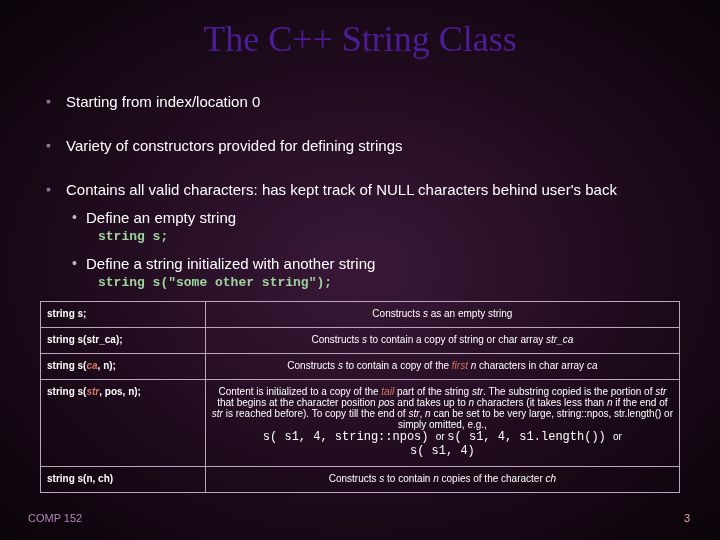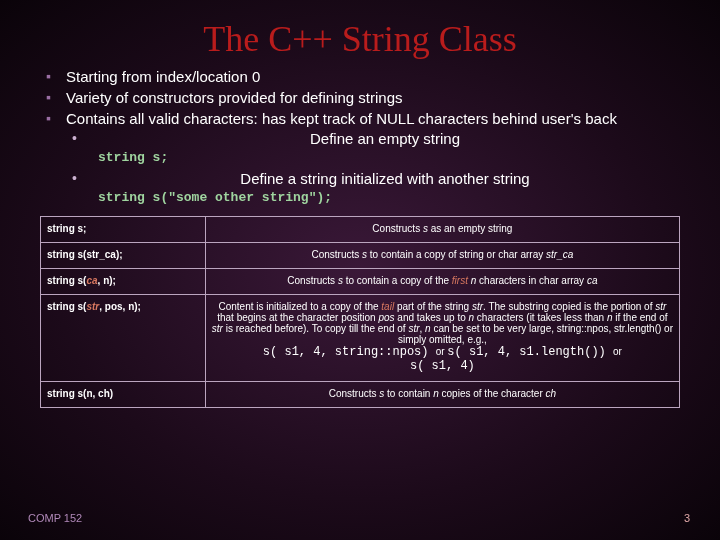--- a/index.html
+++ b/index.html
@@ -9,48 +9,48 @@
     background: radial-gradient(ellipse at center, #3a1838 0%, #1c0a1a 60%, #0a0309 100%);
     font-family: Arial, Helvetica, sans-serif;
     color: #fff;
     overflow: hidden;
     position: relative;
   }
   .title {
     text-align: center;
     font-family: "Times New Roman", serif;
     font-size: 36px;
-    color: #b91c1c;
+    color: #4c1d95;
     padding-top: 18px;
     padding-bottom: 8px;
     font-weight: normal;
   }
   .bullets {
     padding: 0 36px 0 52px;
     font-size: 15px;
     line-height: 1.25;
     color: #fff;
   }
   .bullets .b1 {
     position: relative;
     padding-left: 14px;
     margin-bottom: 2px;
+    margin-top: 25px;
   }
   .bullets .b1::before {
     content: "▪";
     position: absolute;
     left: -6px;
     color: #9a6ea3;
     font-size: 14px;
   }
   .bullets .b2 {
     position: relative;
     padding-left: 34px;
-    margin-top: 2px;
-    text-align: center;
+    margin-top: 10px;
   }
   .bullets .b2::before {
     content: "•";
     position: absolute;
     left: 20px;
     color: #cbb0d0;
     font-size: 14px;
   }
   .bullets .code {
     font-family: "Courier New", monospace;

